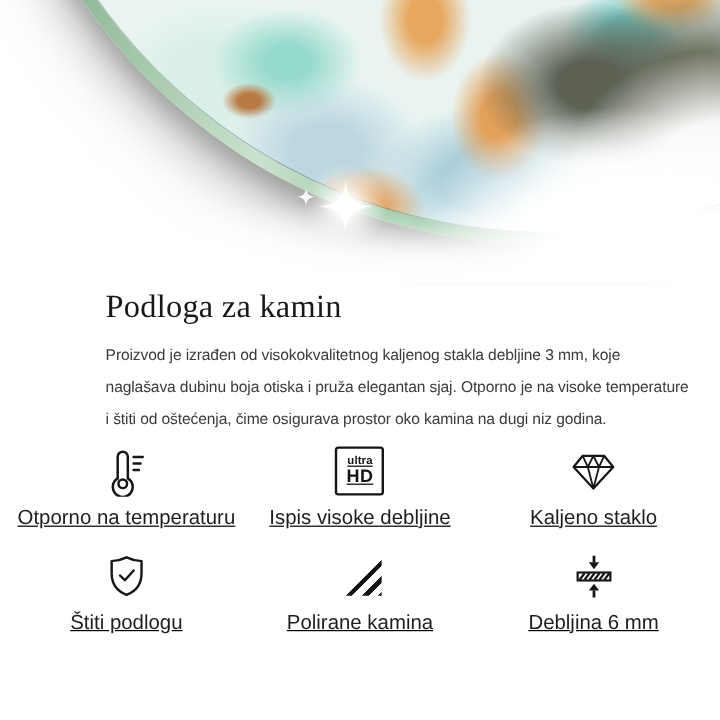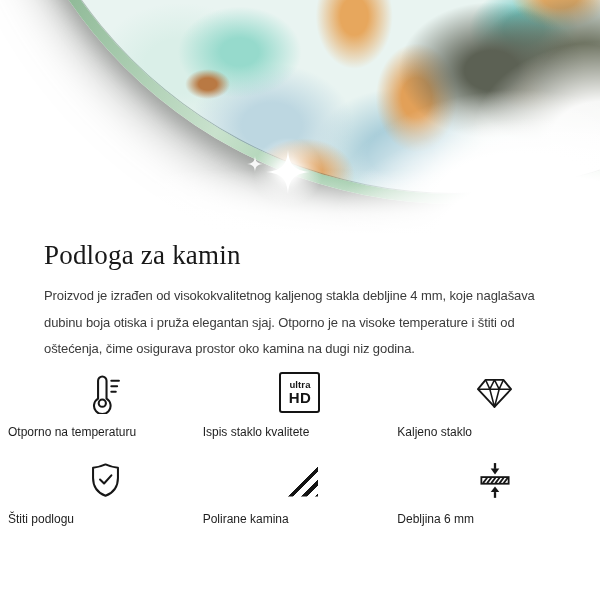--- a/index.html
+++ b/index.html
@@ -44,35 +44,35 @@
       linear-gradient(to bottom,rgba(255,255,255,0) 170px,rgba(255,255,255,.85) 214px,#fff 234px);
   }
   .sparkle{position:absolute;left:266px;top:150px;width:44px;height:44px;}
   .sparkle::before{
     content:"";position:absolute;left:-14px;top:-14px;width:72px;height:72px;border-radius:50%;
     background:radial-gradient(circle,rgba(255,255,255,.95) 0 12%,rgba(255,255,255,0) 68%);
   }
   .sparkle svg{position:relative;filter:drop-shadow(0 0 5px rgba(255,255,255,.9));}
   .sparkle-small{position:absolute;left:247px;top:156px;width:16px;height:16px;opacity:.9;}
   
-  .content{padding:0 26px 0 44px;}
+  .content{padding:0 26px 0 44px;margin-left:44px;}
   .title{
     margin:1px 0 0;font-family:"Liberation Serif","DejaVu Serif",serif;
     font-weight:400;font-size:27px;line-height:35px;color:#181818;letter-spacing:.2px;
   }
   .title span{display:block;}
   .desc{margin:10px 0 0;font-size:13px;line-height:26.5px;color:#3b3b3b;letter-spacing:-.1px;}
   
   .features{
     display:grid;grid-template-columns:repeat(3,1fr);row-gap:20px;
     margin-top:9px;padding:0 8px;
   }
-  .feature{display:flex;flex-direction:column;}
+  .feature{display:flex;flex-direction:column;align-items:center;text-decoration:underline;}
   .ficon{height:42px;display:flex;align-items:center;justify-content:center;}
-  .flabel{margin-top:11px;font-size:12px;line-height:14px;color:#1e1e1e;}
+  .flabel{margin-top:11px;font-size:17px;line-height:14px;color:#1e1e1e;}
   .icon-stroke{stroke:#161616;fill:none;}
   .hd-box{
     width:37px;height:37px;border:2.5px solid #141414;border-radius:3px;
     display:flex;flex-direction:column;align-items:center;justify-content:center;color:#141414;
   }
   .hd-top{font-size:9.5px;font-weight:700;line-height:10px;letter-spacing:.1px;}
   .hd-bottom{font-size:15px;font-weight:800;line-height:15px;letter-spacing:.3px;}
   .stripes{
     width:37px;height:34px;
     clip-path:polygon(6% 100%,100% 1%,100% 100%);
@@ -98,21 +98,21 @@
       <svg width="16" height="16" viewBox="0 0 40 40">
         <path d="M20 0 C21 13 25 18.5 40 20 C25 21.5 21 27 20 40 C19 27 15 21.5 0 20 C15 18.5 19 13 20 0 Z" fill="#ffffff"></path>
       </svg>
     </div>
   </div>
 
   <div class="content">
     <h1 class="title">
       <span>Podloga za kamin</span>
     </h1>
-    <p class="desc">Proizvod je izrađen od visokokvalitetnog kaljenog stakla debljine 4 mm, koje naglašava dubinu boja otiska i pruža elegantan sjaj. Otporno je na visoke temperature i štiti od oštećenja, čime osigurava prostor oko kamina na dugi niz godina.</p>
+    <p class="desc">Proizvod je izrađen od visokokvalitetnog kaljenog stakla debljine 3 mm, koje naglašava dubinu boja otiska i pruža elegantan sjaj. Otporno je na visoke temperature i štiti od oštećenja, čime osigurava prostor oko kamina na dugi niz godina.</p>
   </div>
 
   <div class="features">
 
     <div class="feature">
       <div class="ficon">
         <svg width="36" height="42" viewBox="0 0 40 46">
           <path class="icon-stroke" stroke-width="2.3" d="M17 4.6 a4.7 4.7 0 0 1 4.7 4.7 v20 a9.2 9.2 0 1 1 -9.4 0 v-20 A4.7 4.7 0 0 1 17 4.6 Z"></path>
           <circle class="icon-stroke" stroke-width="2.3" cx="17" cy="34.3" r="4"></circle>
           <path class="icon-stroke" stroke-width="2.2" stroke-linecap="round" d="M27 9.5 h8.5 M27 15.5 h6.5 M27 21.5 h5"></path>
@@ -121,21 +121,21 @@
       <div class="flabel">Otporno na temperaturu</div>
     </div>
 
     <div class="feature">
       <div class="ficon">
         <div class="hd-box">
           <span class="hd-top">ultra</span>
           <span class="hd-bottom">HD</span>
         </div>
       </div>
-      <div class="flabel">Ispis staklo kvalitete</div>
+      <div class="flabel">Ispis visoke debljine</div>
     </div>
 
     <div class="feature">
       <div class="ficon">
         <svg width="39" height="36" viewBox="0 0 46 42">
           <path class="icon-stroke" stroke-width="2.2" stroke-linejoin="round" d="M12.5 5.5 H33.5 L42.5 16.5 L23 37.5 L3.5 16.5 Z"></path>
           <path class="icon-stroke" stroke-width="1.8" stroke-linejoin="round" d="M3.5 16.5 H42.5 M12.5 5.5 L17.5 16.5 L23 5.5 L28.5 16.5 L33.5 5.5 M17.5 16.5 L23 37.5 L28.5 16.5"></path>
         </svg>
       </div>
       <div class="flabel">Kaljeno staklo</div>

